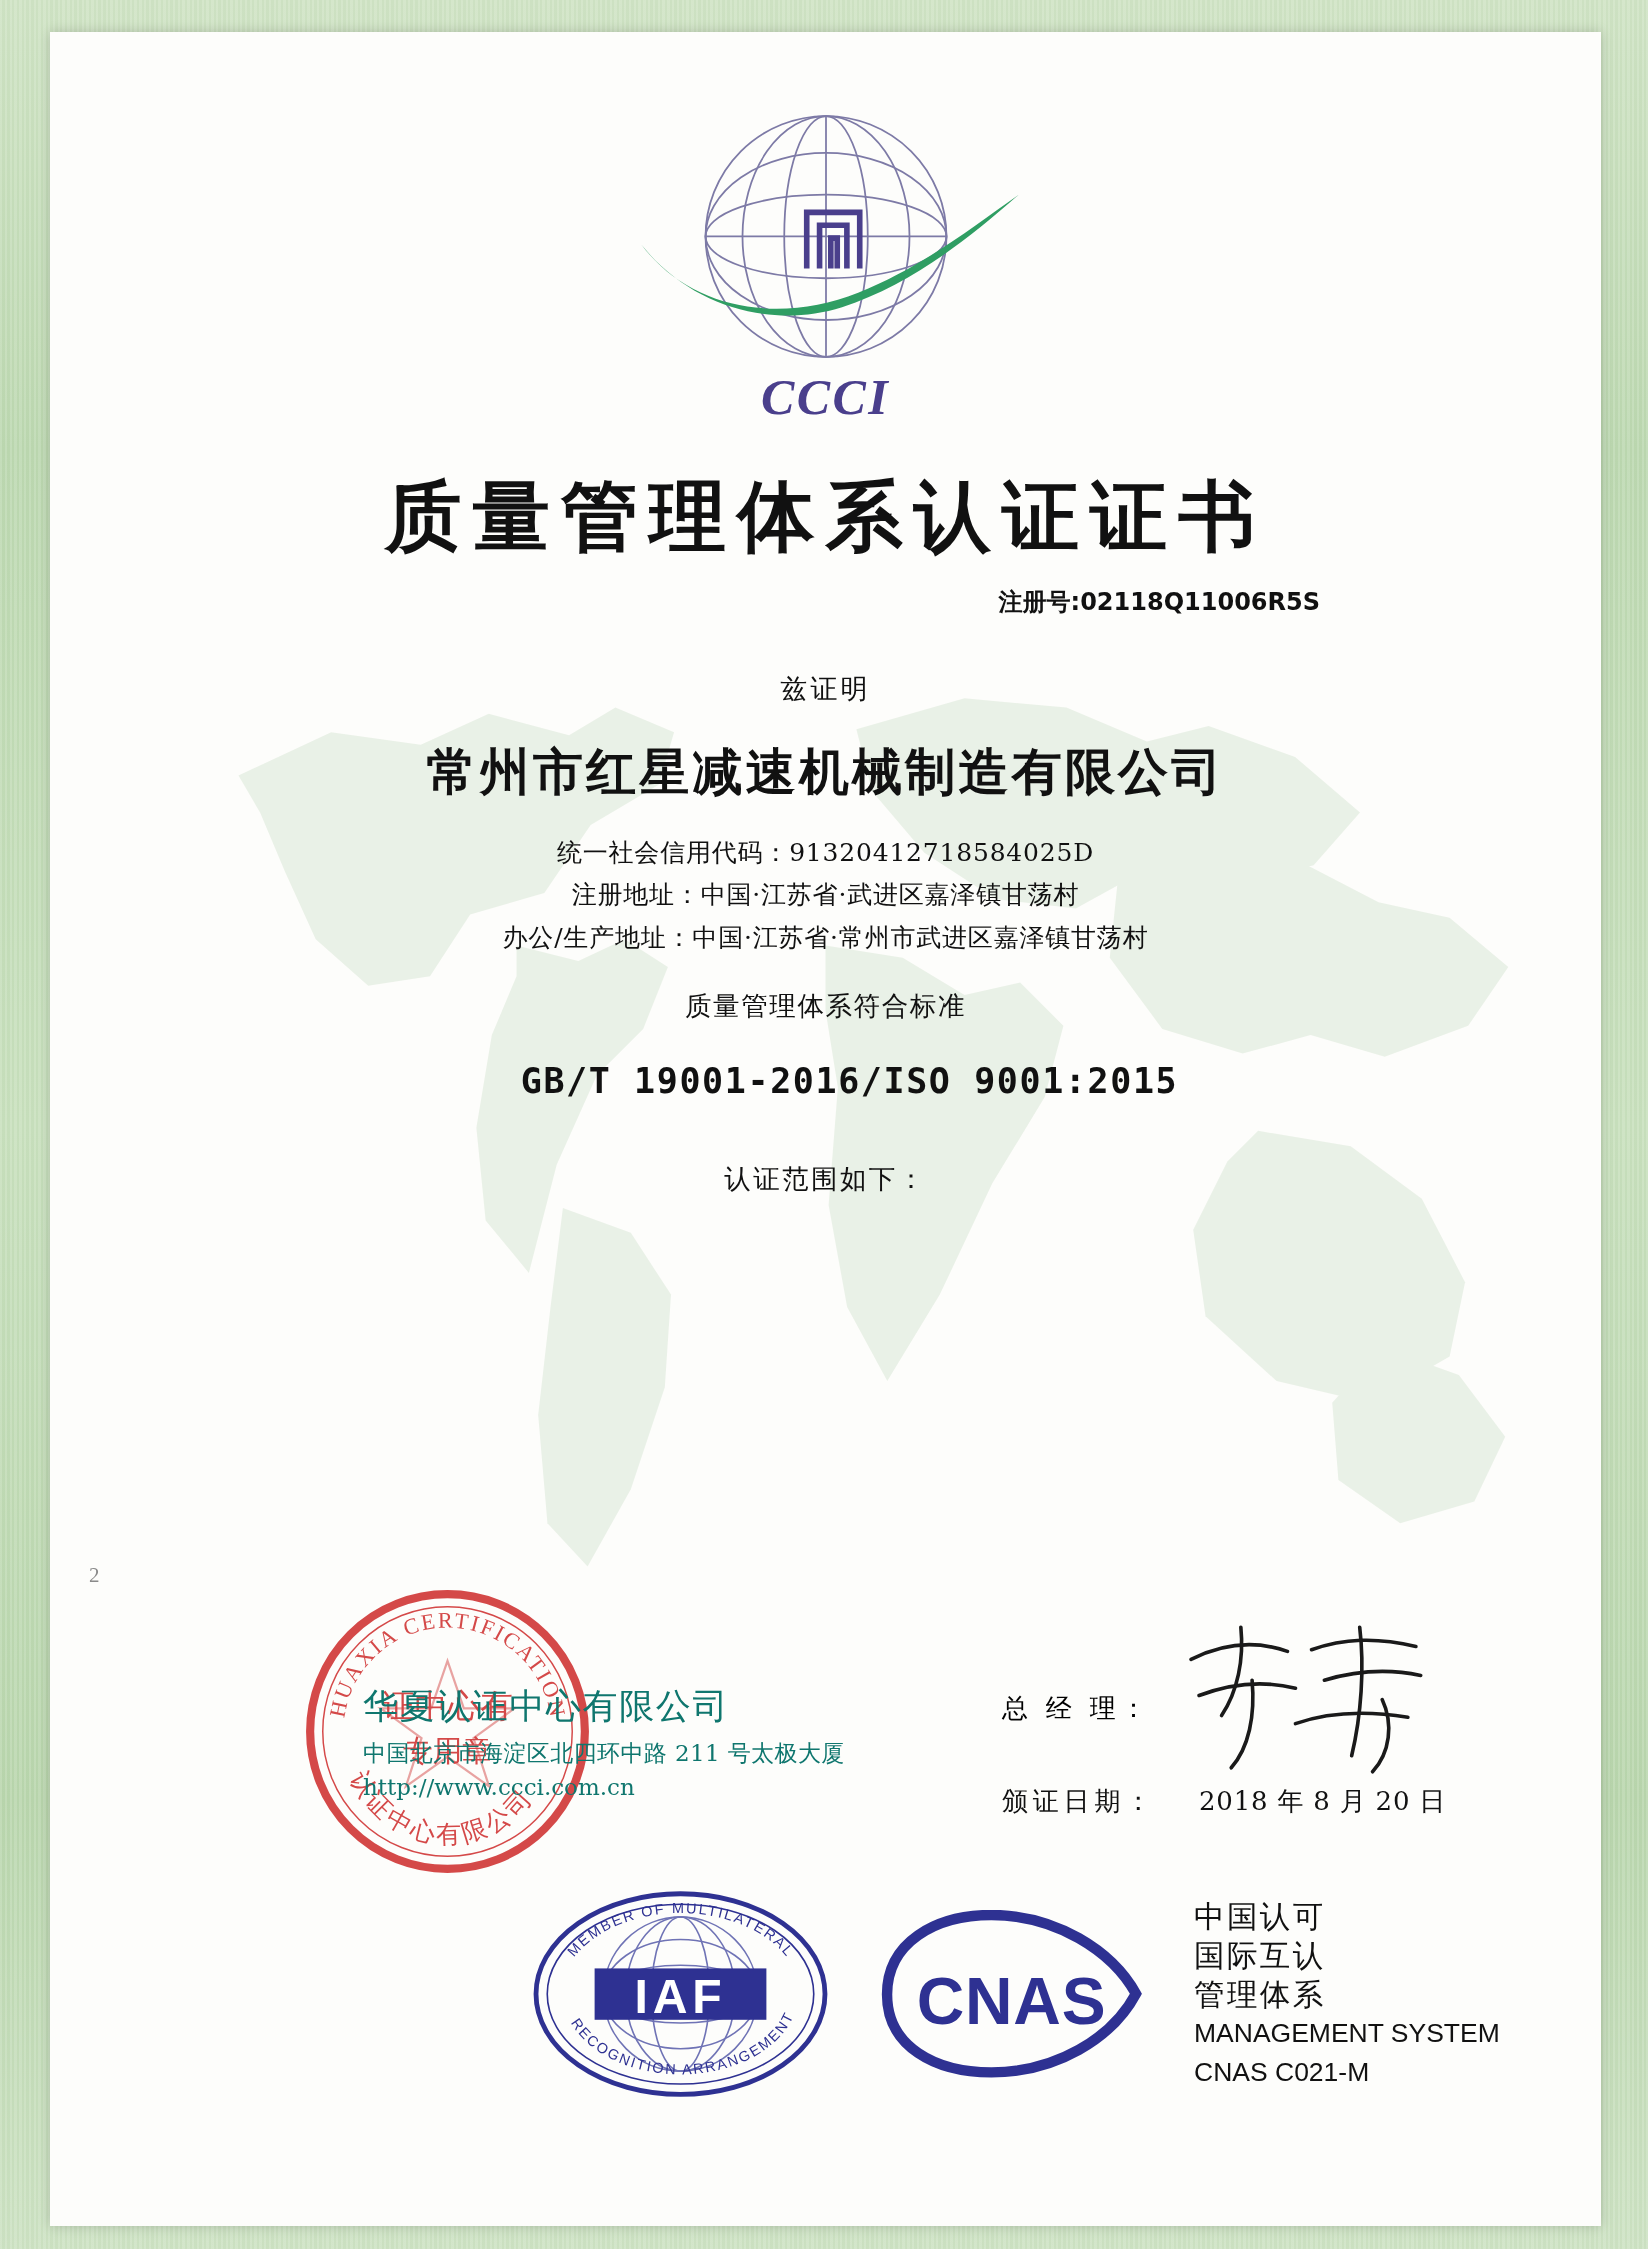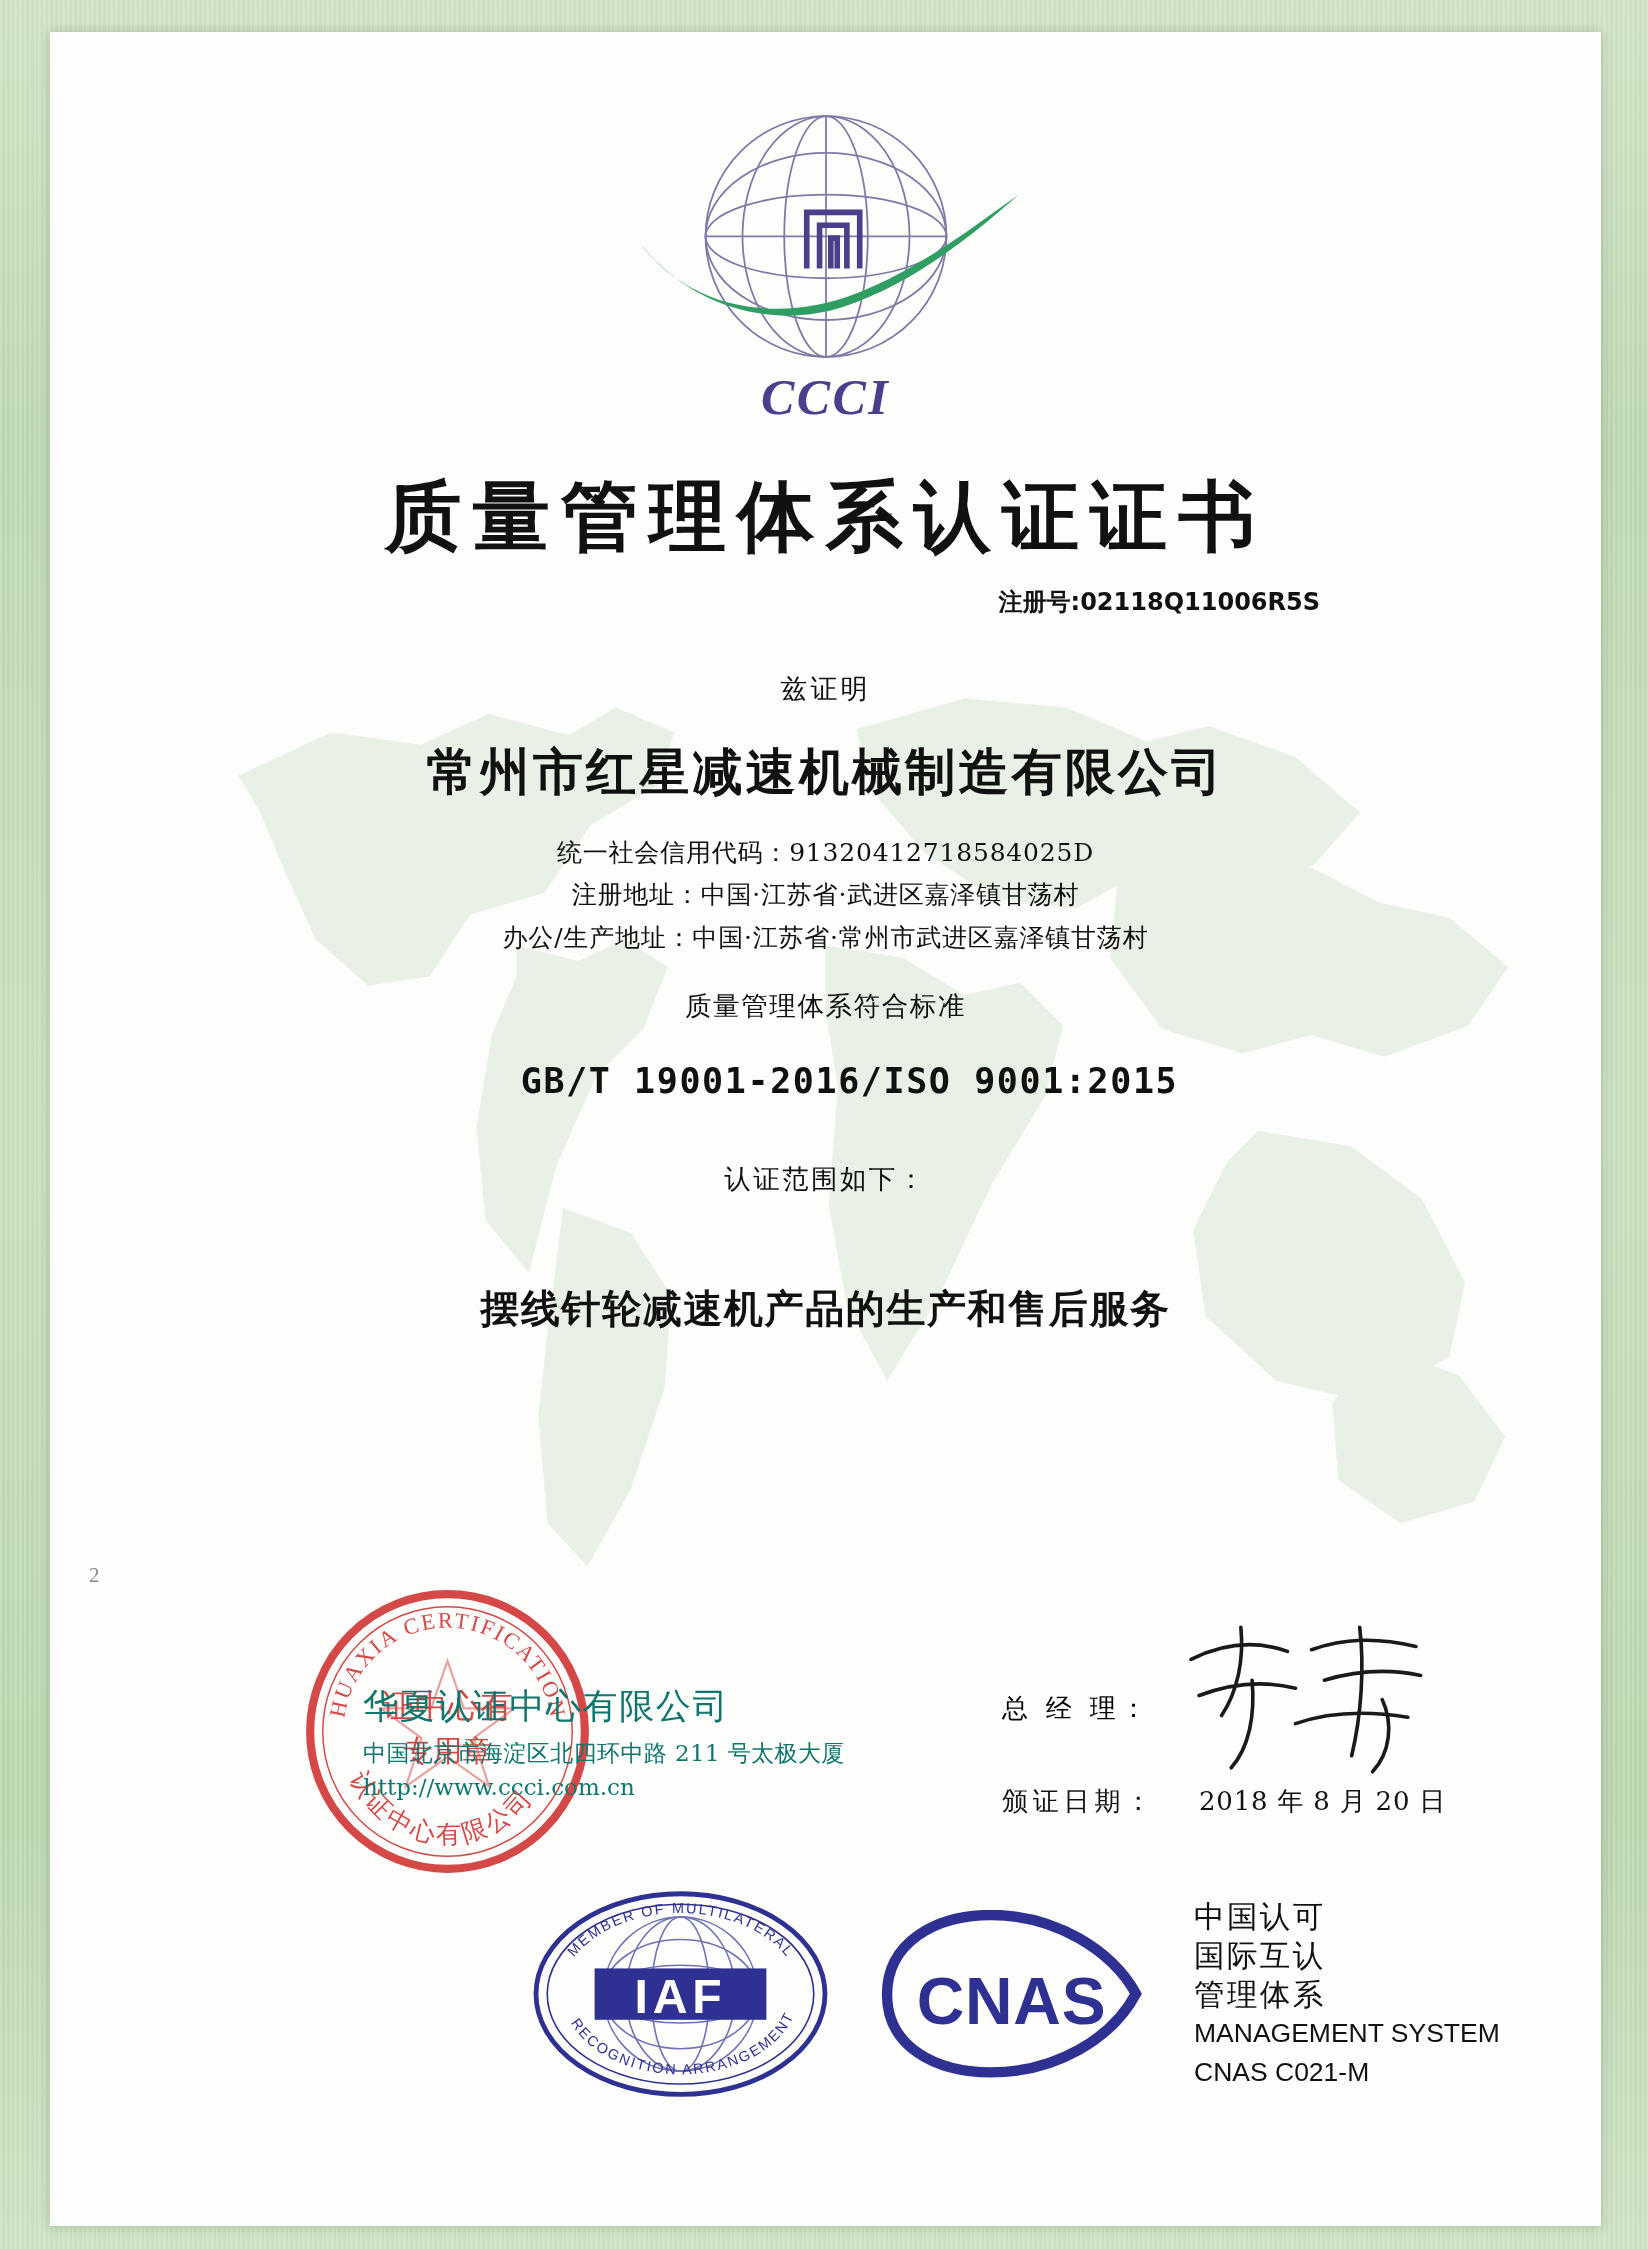--- a/index.html
+++ b/index.html
@@ -301,21 +301,20 @@
       <div class="line-center company">常州市红星减速机械制造有限公司</div>
 
       <div class="line-center addr1">统一社会信用代码：91320412718584025D</div>
       <div class="line-center addr2">注册地址：中国·江苏省·武进区嘉泽镇甘荡村</div>
       <div class="line-center addr3">办公/生产地址：中国·江苏省·常州市武进区嘉泽镇甘荡村</div>
 
       <div class="line-center conform">质量管理体系符合标准</div>
       <div class="line-center standard">GB/T 19001-2016/ISO 9001:2015</div>
 
       <div class="line-center scope-label">认证范围如下：</div>
-      <div class="line-center scope-value">摆线针轮减速机产品的生产和售后服务</div>
 
 
       <svg class="stamp" viewBox="0 0 400 400">
         <circle cx="200" cy="200" r="185" fill="none" stroke="#cc2222" stroke-width="11"></circle>
         <circle cx="200" cy="200" r="168" fill="none" stroke="#cc2222" stroke-width="2"></circle>
         <defs>
           <path id="stamparc" d="M 200,200 m -140,0 a 140,140 0 1,1 280,0"></path>
           <path id="stamparc2" d="M 60,210 a 140,140 0 0,0 280,0"></path>
         </defs>
         <text font-family="Liberation Serif, serif" font-size="30" fill="#cc2222" letter-spacing="3">

